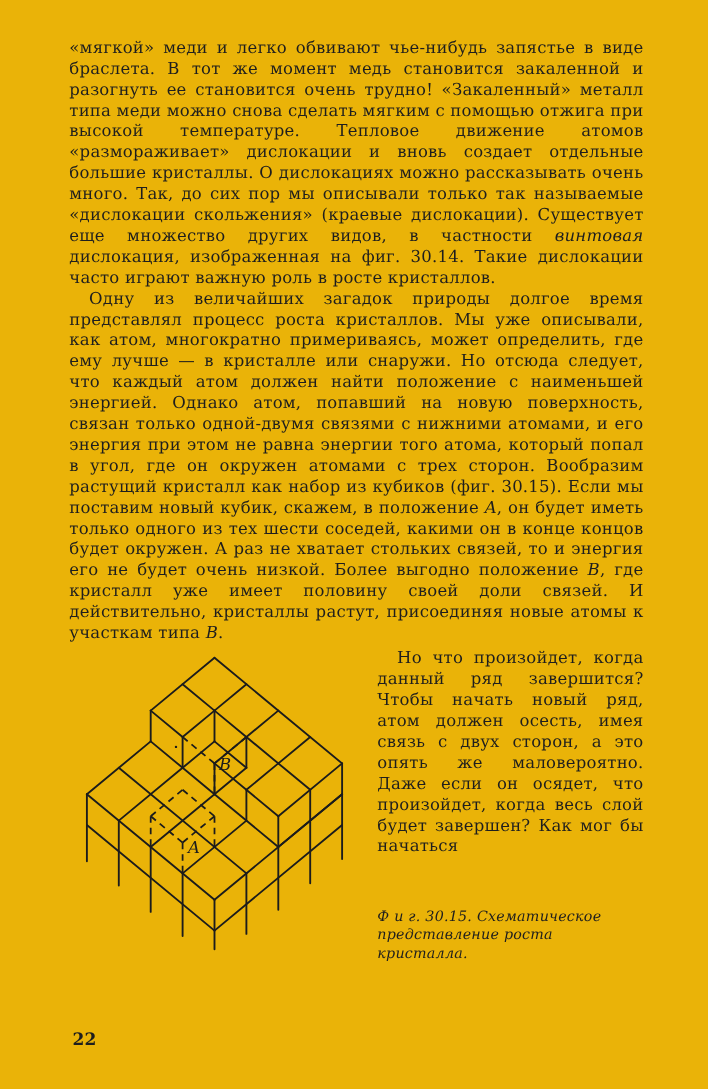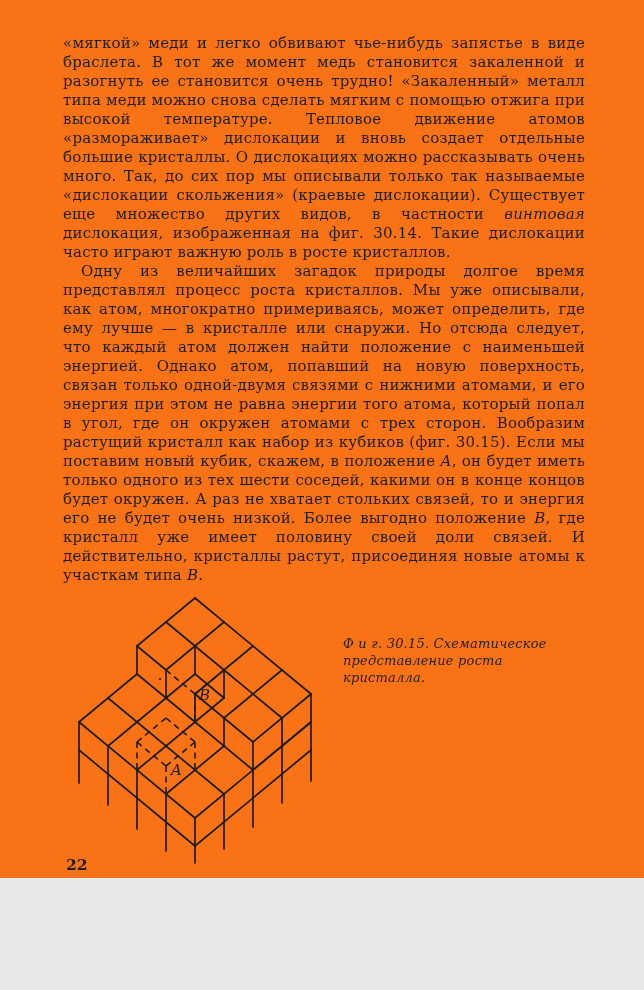--- a/index.html
+++ b/index.html
@@ -1,19 +1,19 @@
 <!DOCTYPE html>
 <html lang="ru"><head>
 <meta charset="utf-8">
 <style>
   html,body{margin:0;padding:0;}
   body{background:#e8e8e8;font-family:"DejaVu Serif","Liberation Serif",serif;}
   .page{
-    position:relative;width:644px;height:878px;margin:0 auto;
-    background:#f97316;color:#1e1e1e;overflow:hidden;
+    position:relative;width:644px;height:990px;margin:0 auto;
+    background:#eab308;color:#1e1e1e;overflow:hidden;
     box-sizing:border-box;padding:34px 59px 0 63px;
   }
   .body-text{
     font-size:15px;line-height:19px;letter-spacing:0.2px;
     text-align:justify;margin:0;
   }
   .para-indent{text-indent:18px;}
   .section-heading{
     margin:17px 0 13px 0;font-size:17.5px;line-height:22px;
     font-weight:bold;letter-spacing:0.4px;
@@ -23,21 +23,21 @@
     margin-top:4px;
   }
   .figure-box{width:272px;flex:0 0 272px;}
   .figure-box svg{display:block;}
   .right-col{flex:1 1 auto;padding-left:8px;box-sizing:border-box;}
   .caption{
     margin-top:46px;font-size:13px;line-height:17px;font-style:italic;
     letter-spacing:0.2px;max-width:232px;text-align:left;
   }
   .page-number{
-    position:absolute;left:66px;top:855px;font-size:15.5px;font-weight:bold;
+    position:absolute;left:66px;top:935px;font-size:15.5px;font-weight:bold;
   }
   .fig-line{stroke:#1c1c1c;stroke-width:1.7;fill:none;stroke-linecap:round;}
   .fig-dash{stroke:#1c1c1c;stroke-width:1.6;fill:none;stroke-dasharray:6 4.5;stroke-linecap:butt;}
   .fig-label{font-family:"DejaVu Serif",serif;font-style:italic;font-size:15px;fill:#1c1c1c;}
 </style>
 </head>
 <body>
 
 <div class="page">
 
@@ -125,19 +125,20 @@
           <path class="fig-dash" d="M163,775 L163,803"></path>
           <path class="fig-dash" d="M192,751 L192,779"></path>
         </g>
 
         <text class="fig-label" x="196" y="709">B</text>
         <text class="fig-label" x="168" y="784">A</text>
       </svg>
     </div>
 
     <div class="right-col">
+      <p class="body-text para-indent"><span>Но что произойдет, когда данный ряд завершится? Чтобы начать новый ряд, атом должен осесть, имея связь с двух сторон, а это опять же маловероятно. Даже если он осядет, что произойдет, когда весь слой будет завершен? Как мог бы начаться</span></p>
       <p class="caption"><span style="">Ф и г. 30.15. Схематическое представление роста кристалла.</span></p>
     </div>
 
   </div>
 
   <div class="page-number">22</div>
 </div>
 
 </body></html>

